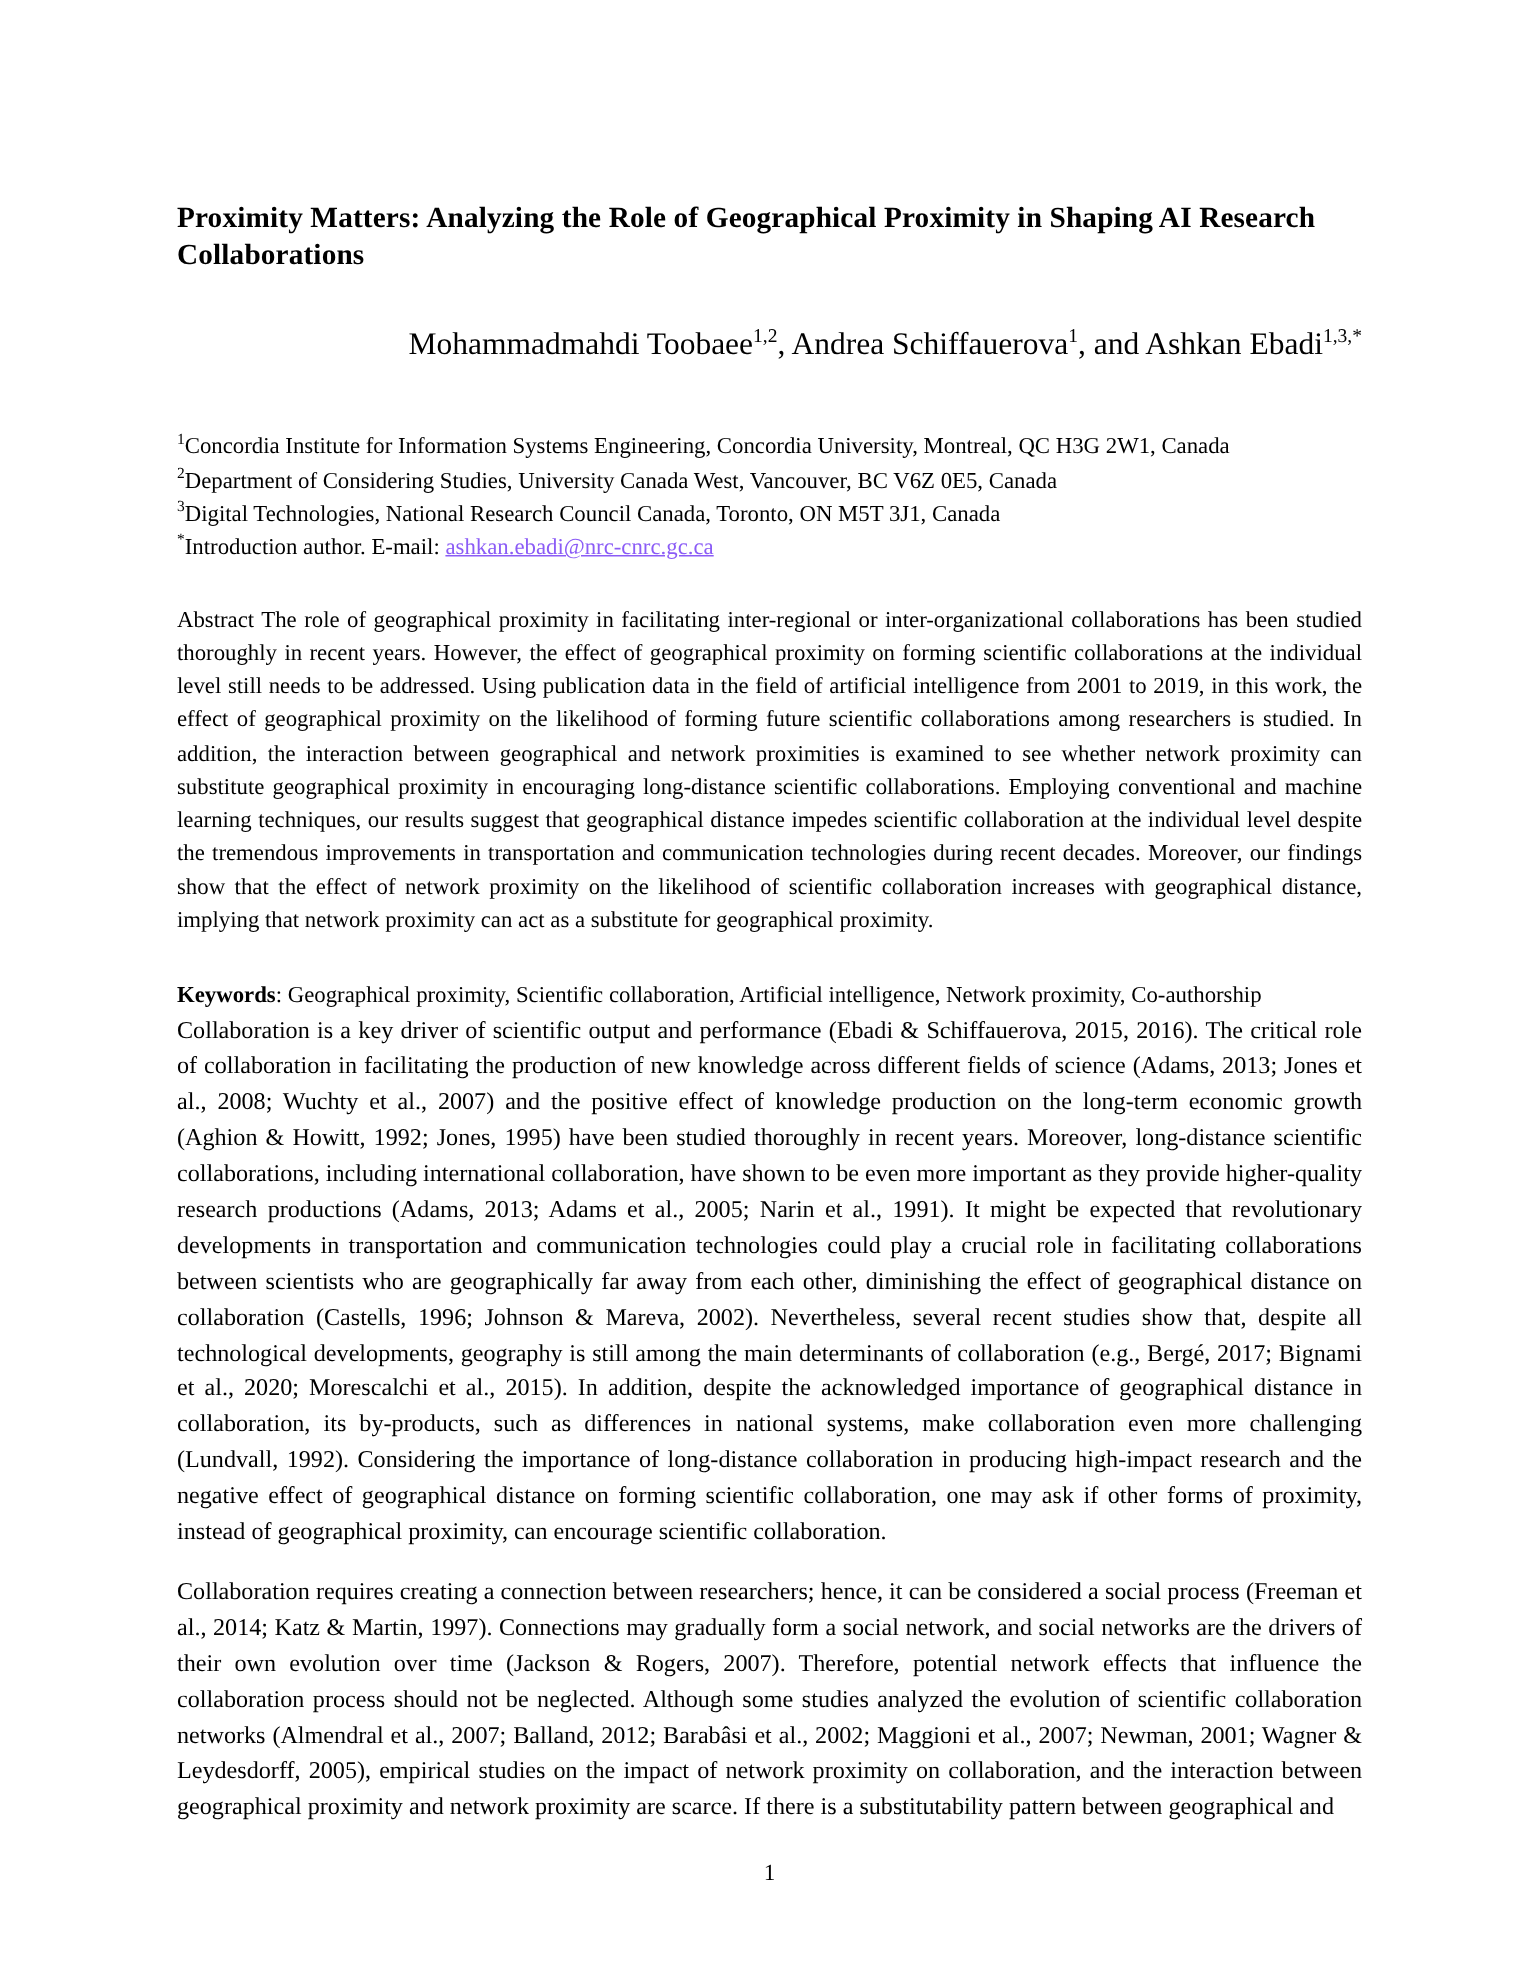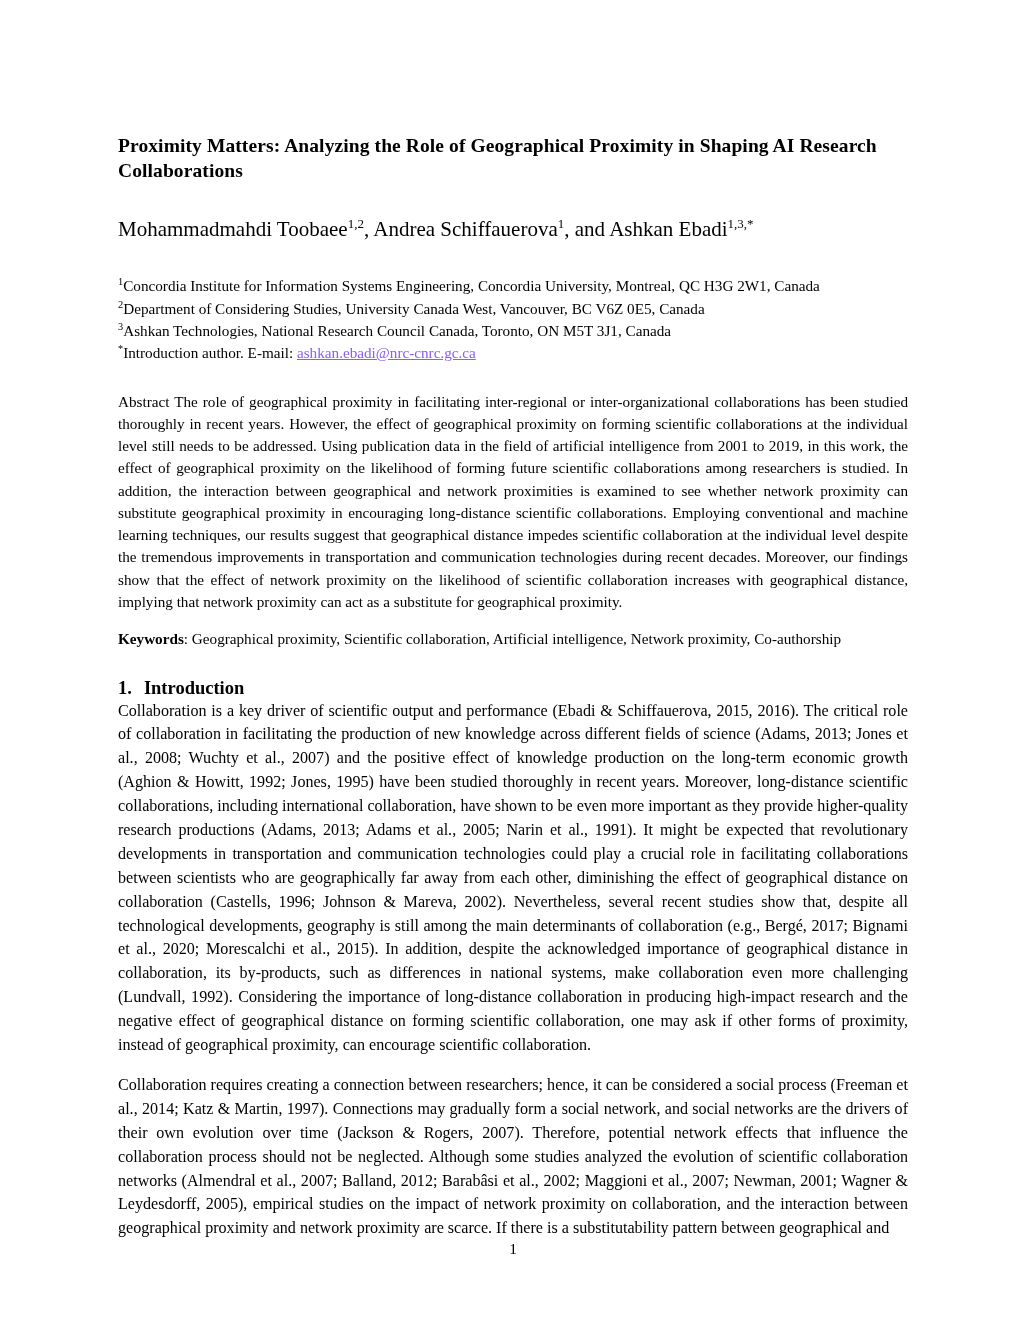--- a/index.html
+++ b/index.html
@@ -23,53 +23,53 @@
     height: 1325px;
   }
   .title {
     font-size: 19.5px;
     font-weight: bold;
     line-height: 1.28;
     margin-top: 118px;
     letter-spacing: 0.1px;
   }
   .authors {
-    text-align: left;
+    text-align: right;
     font-size: 21px;
     margin-top: 32px;
     line-height: 1.3;
   }
   sup {
     font-size: 0.62em;
     vertical-align: super;
     line-height: 0;
   }
   .affiliations {
-    margin-top: 32px;
+    margin-top: 44px;
     font-size: 15.2px;
     line-height: 1.47;
   }
   .affil-line sup {
     font-size: 0.68em;
   }
   .email-link {
     color: #8b5cf6;
     text-decoration: underline;
   }
   .abstract {
     margin-top: 26px;
     font-size: 15.2px;
     line-height: 1.465;
     text-align: justify;
   }
   .abstract .lead {
     font-weight: normal;
   }
   .keywords {
-    margin-top: 15px;
+    margin-top: 28px;
     font-size: 15.2px;
     line-height: 1.465;
     text-align: justify;
   }
   .keywords .lead {
     font-weight: bold;
   }
   .section-heading {
     margin-top: 27px;
     font-size: 18.5px;
@@ -107,37 +107,34 @@
   </div>
 
   <div class="affiliations">
     <div class="affil-line">
       <sup>1</sup><span>Concordia Institute for Information Systems Engineering, Concordia University, Montreal, QC H3G 2W1, Canada</span>
     </div>
     <div class="affil-line">
       <sup>2</sup><span>Department of Considering Studies, University Canada West, Vancouver, BC V6Z 0E5, Canada</span>
     </div>
     <div class="affil-line">
-      <sup>3</sup><span>Ashkan Technologies, National Research Council Canada, Toronto, ON M5T 3J1, Canada</span>
+      <sup>3</sup><span>Digital Technologies, National Research Council Canada, Toronto, ON M5T 3J1, Canada</span>
     </div>
     <div class="affil-line">
       <sup>*</sup><span>Introduction author. E-mail: </span><a class="email-link" href="#">ashkan.ebadi@nrc-cnrc.gc.ca</a>
     </div>
   </div>
 
   <div class="abstract">
     <span class="lead">Abstract</span>
     <span>The role of geographical proximity in facilitating inter-regional or inter-organizational collaborations has been studied thoroughly in recent years. However, the effect of geographical proximity on forming scientific collaborations at the individual level still needs to be addressed. Using publication data in the field of artificial intelligence from 2001 to 2019, in this work, the effect of geographical proximity on the likelihood of forming future scientific collaborations among researchers is studied. In addition, the interaction between geographical and network proximities is examined to see whether network proximity can substitute geographical proximity in encouraging long-distance scientific collaborations. Employing conventional and machine learning techniques, our results suggest that geographical distance impedes scientific collaboration at the individual level despite the tremendous improvements in transportation and communication technologies during recent decades. Moreover, our findings show that the effect of network proximity on the likelihood of scientific collaboration increases with geographical distance, implying that network proximity can act as a substitute for geographical proximity.</span>
   </div>
 
   <div class="keywords">
     <span class="lead">Keywords</span><span>: Geographical proximity, Scientific collaboration, Artificial intelligence, Network proximity, Co-authorship</span>
   </div>
 
-  <div class="section-heading">
-    <span class="num">1.</span><span>Introduction</span>
-  </div>
 
   <p class="body-par">Collaboration is a key driver of scientific output and performance (Ebadi &amp; Schiffauerova, 2015, 2016). The critical role of collaboration in facilitating the production of new knowledge across different fields of science (Adams, 2013; Jones et al., 2008; Wuchty et al., 2007) and the positive effect of knowledge production on the long-term economic growth (Aghion &amp; Howitt, 1992; Jones, 1995) have been studied thoroughly in recent years. Moreover, long-distance scientific collaborations, including international collaboration, have shown to be even more important as they provide higher-quality research productions (Adams, 2013; Adams et al., 2005; Narin et al., 1991). It might be expected that revolutionary developments in transportation and communication technologies could play a crucial role in facilitating collaborations between scientists who are geographically far away from each other, diminishing the effect of geographical distance on collaboration (Castells, 1996; Johnson &amp; Mareva, 2002). Nevertheless, several recent studies show that, despite all technological developments, geography is still among the main determinants of collaboration (e.g., Bergé, 2017; Bignami et al., 2020; Morescalchi et al., 2015). In addition, despite the acknowledged importance of geographical distance in collaboration, its by-products, such as differences in national systems, make collaboration even more challenging (Lundvall, 1992). Considering the importance of long-distance collaboration in producing high-impact research and the negative effect of geographical distance on forming scientific collaboration, one may ask if other forms of proximity, instead of geographical proximity, can encourage scientific collaboration.</p>
   <p class="body-par">Collaboration requires creating a connection between researchers; hence, it can be considered a social process (Freeman et al., 2014; Katz &amp; Martin, 1997). Connections may gradually form a social network, and social networks are the drivers of their own evolution over time (Jackson &amp; Rogers, 2007). Therefore, potential network effects that influence the collaboration process should not be neglected. Although some studies analyzed the evolution of scientific collaboration networks (Almendral et al., 2007; Balland, 2012; Barabâsi et al., 2002; Maggioni et al., 2007; Newman, 2001; Wagner &amp; Leydesdorff, 2005), empirical studies on the impact of network proximity on collaboration, and the interaction between geographical proximity and network proximity are scarce. If there is a substitutability pattern between geographical and</p>
 
   <div class="page-number">1</div>
 </div>
 
 </body></html>

